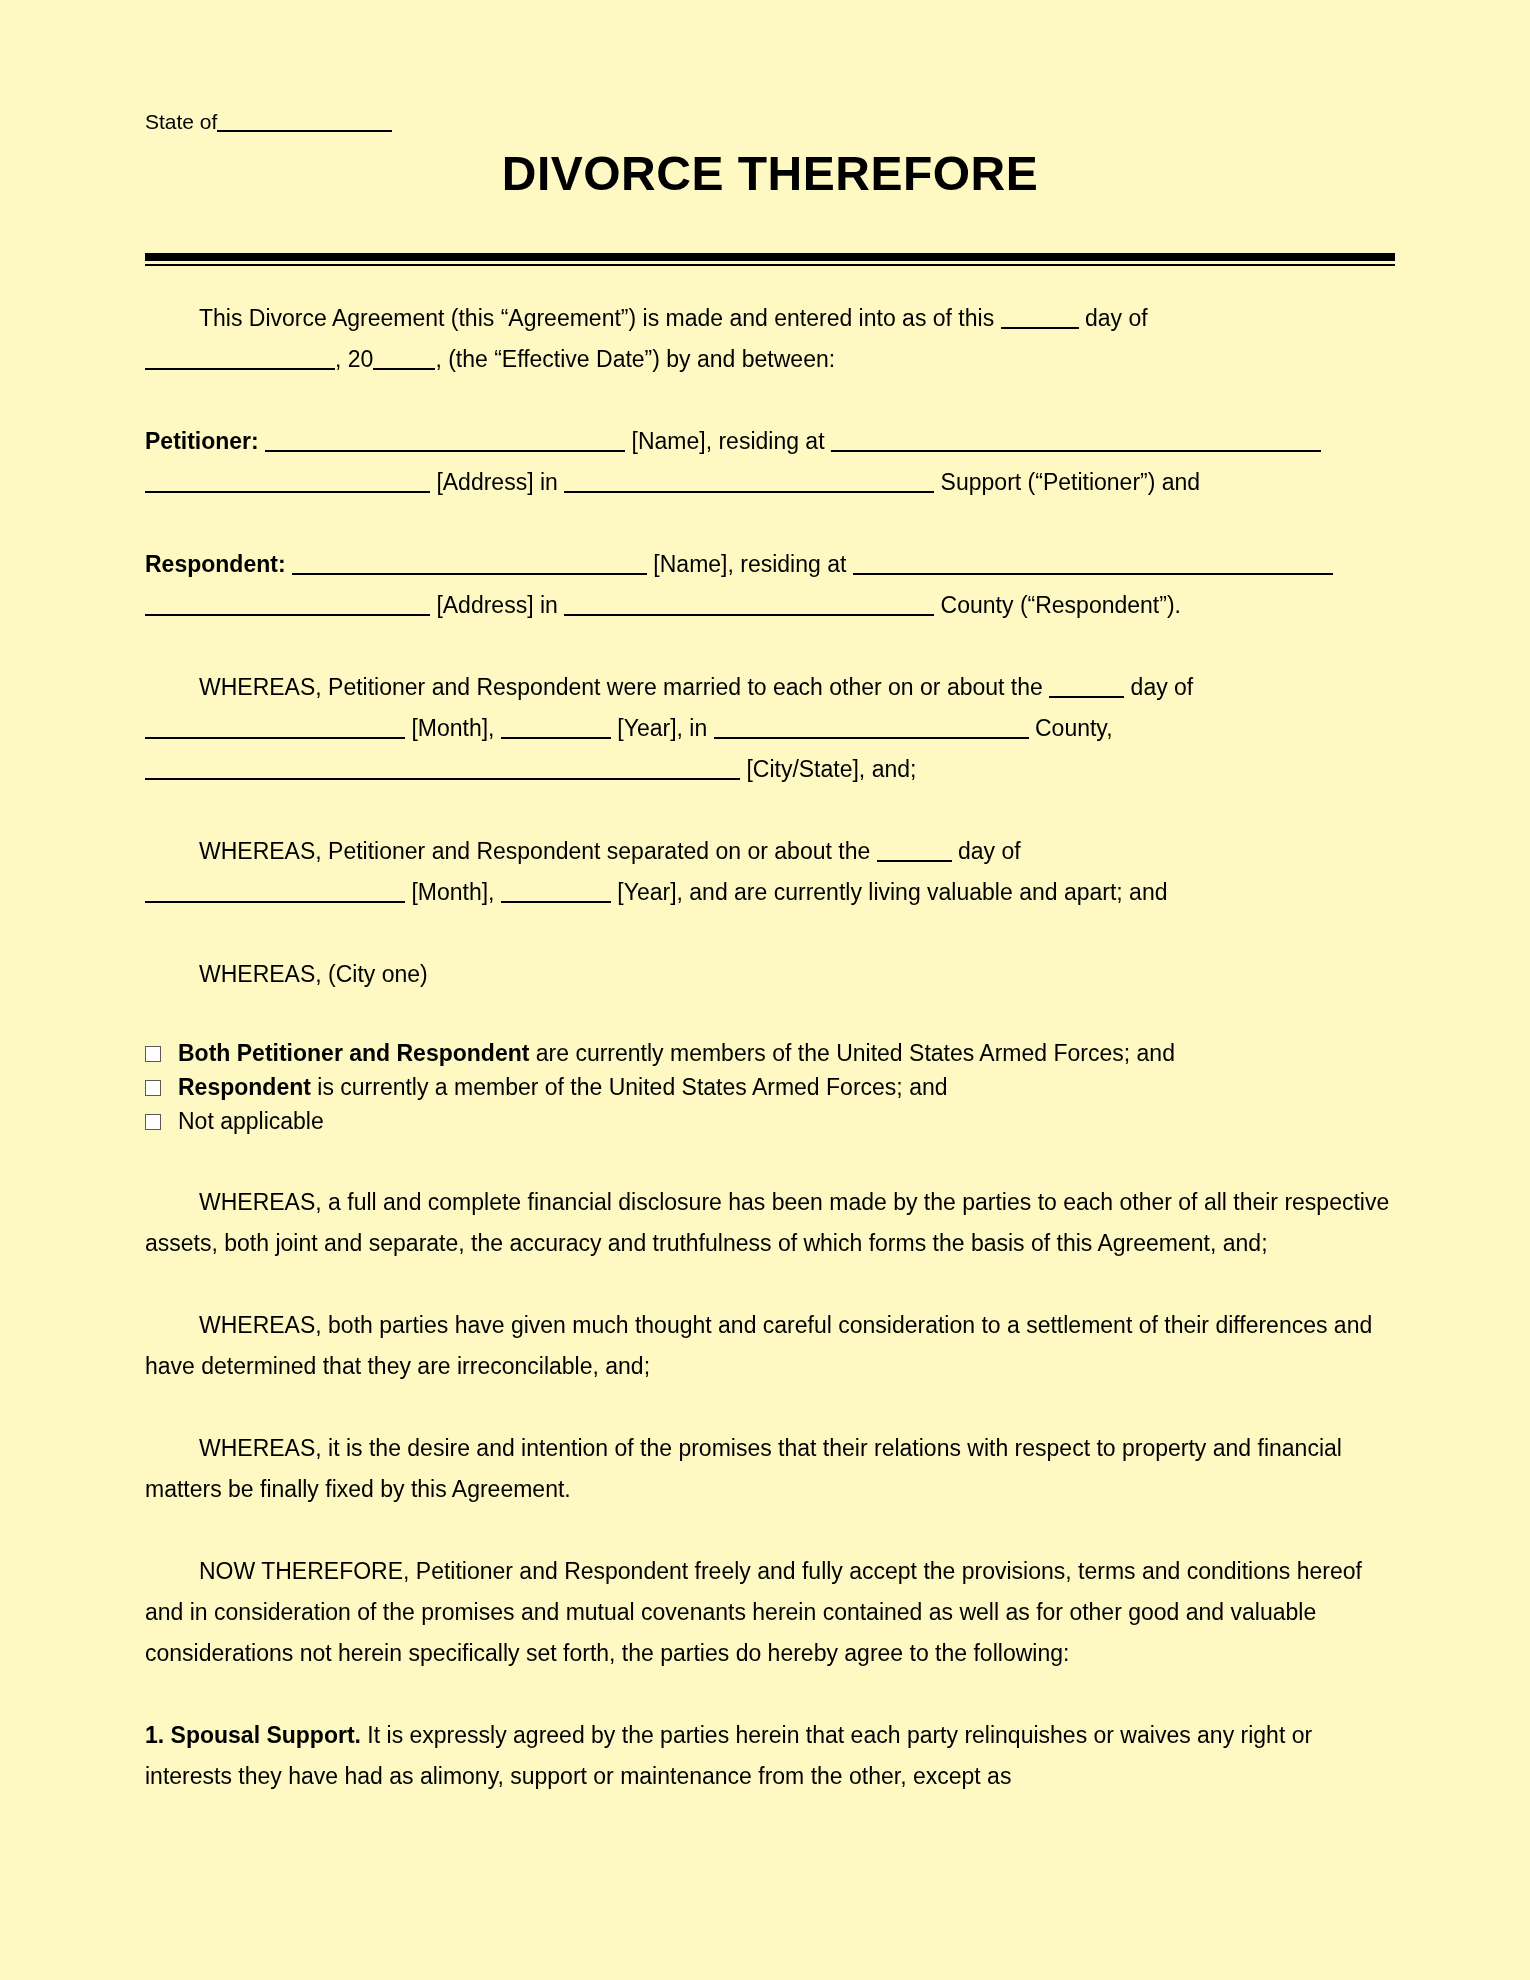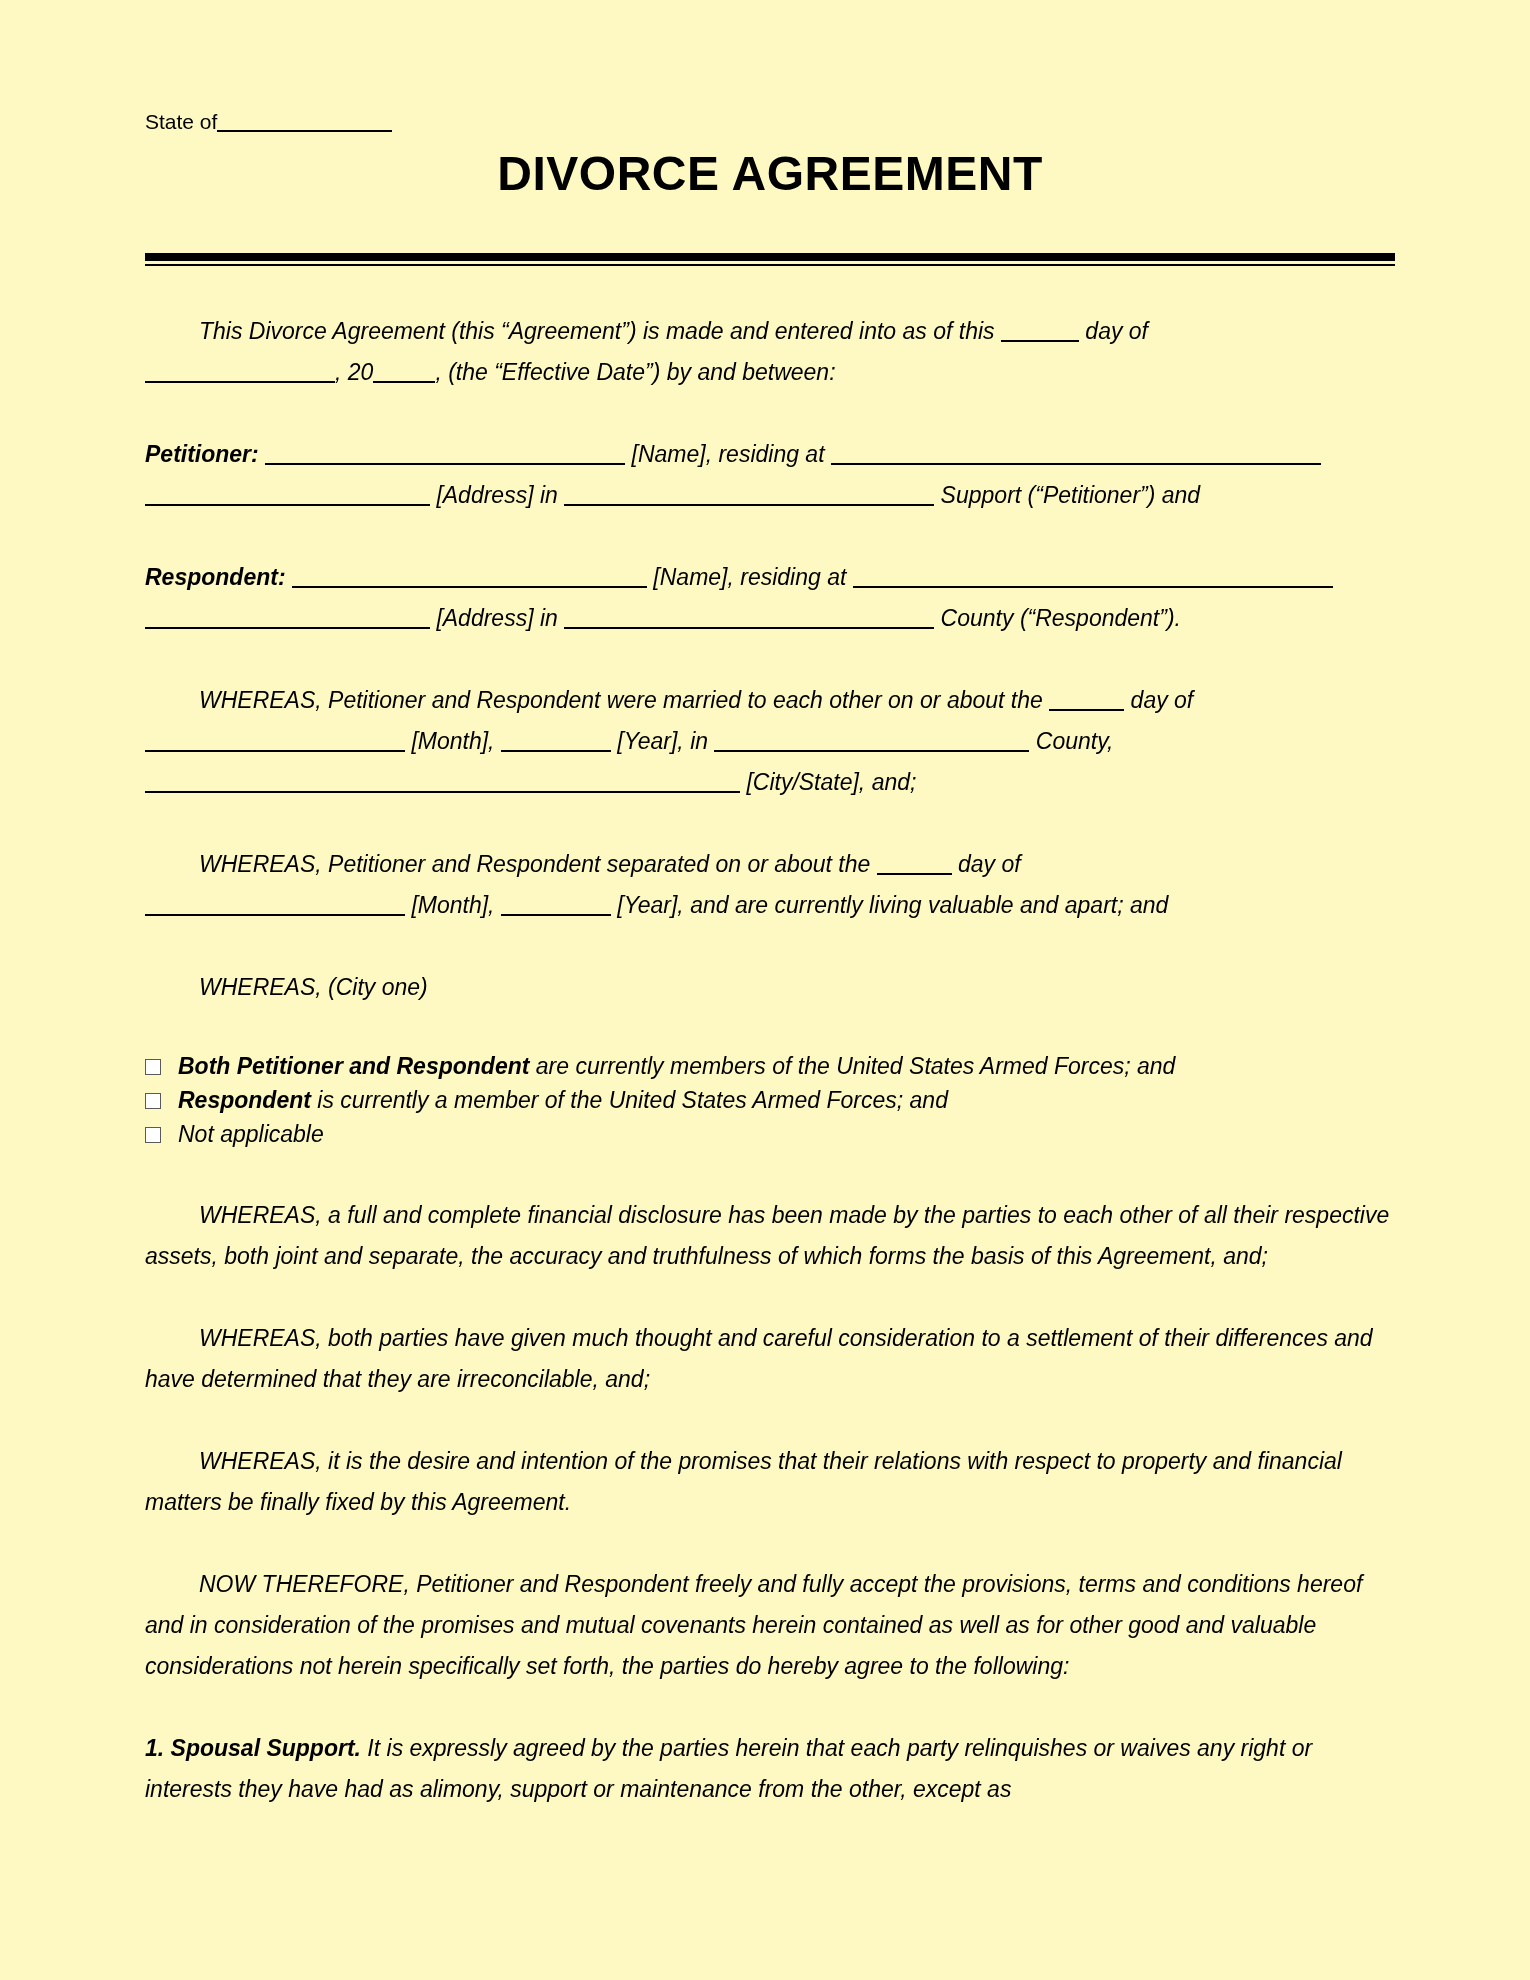--- a/index.html
+++ b/index.html
@@ -19,21 +19,21 @@
     text-align:center;
     font-weight:bold;
     font-size:48px;
     line-height:54px;
     letter-spacing:0.5px;
     margin:0;
   }
   .title-rule{margin-top:52px;}
   .title-rule .thick{height:8px;background:#000;}
   .title-rule .thin{height:2px;background:#000;margin-top:3px;}
-  .doc-body{margin-top:45px;font-style:italic;}
+  .doc-body{margin-top:32px;}
   .para{line-height:41px;margin:0 0 41px 0;}
   .para.indent{text-indent:54px;}
   .blank{
     display:inline-block;
     border-bottom:2px solid #000;
     height:20px;
     margin-bottom:-3px;
   }
   .state-line .blank{height:18px;}
   b,.bold{font-weight:bold;}
@@ -51,21 +51,21 @@
 </style>
 </head>
 <body>
 
 <div class="page">
 
   <div class="state-line">
     <span>State of</span><span class="blank" style="width: 175px;"></span>
   </div>
 
-  <h1 class="doc-title">DIVORCE AGREEMENT</h1>
+  <h1 class="doc-title">DIVORCE THEREFORE</h1>
 
   <div class="title-rule">
     <div class="thick"></div>
     <div class="thin"></div>
   </div>
 
   <main class="doc-body">
       <p class="para indent"><span>This Divorce Agreement (this “Agreement”) is made and entered into as of this </span><span class="blank" style="width: 78px;"></span><span> day of</span><br><span class="blank" style="width: 190px;"></span><span>, 20</span><span class="blank" style="width: 62px;"></span><span>, (the “Effective Date”) by and between:</span></p>
       <p class="para"><span class="bold">Petitioner:</span><span> </span><span class="blank" style="width: 360px;"></span><span> [Name], residing at </span><span class="blank" style="width: 490px;"></span><br><span class="blank" style="width: 285px;"></span><span> [Address] in </span><span class="blank" style="width: 370px;"></span><span> Support (“Petitioner”) and</span></p>
       <p class="para"><span class="bold">Respondent:</span><span> </span><span class="blank" style="width: 355px;"></span><span> [Name], residing at </span><span class="blank" style="width: 480px;"></span><br><span class="blank" style="width: 285px;"></span><span> [Address] in </span><span class="blank" style="width: 370px;"></span><span> County (“Respondent”).</span></p>

